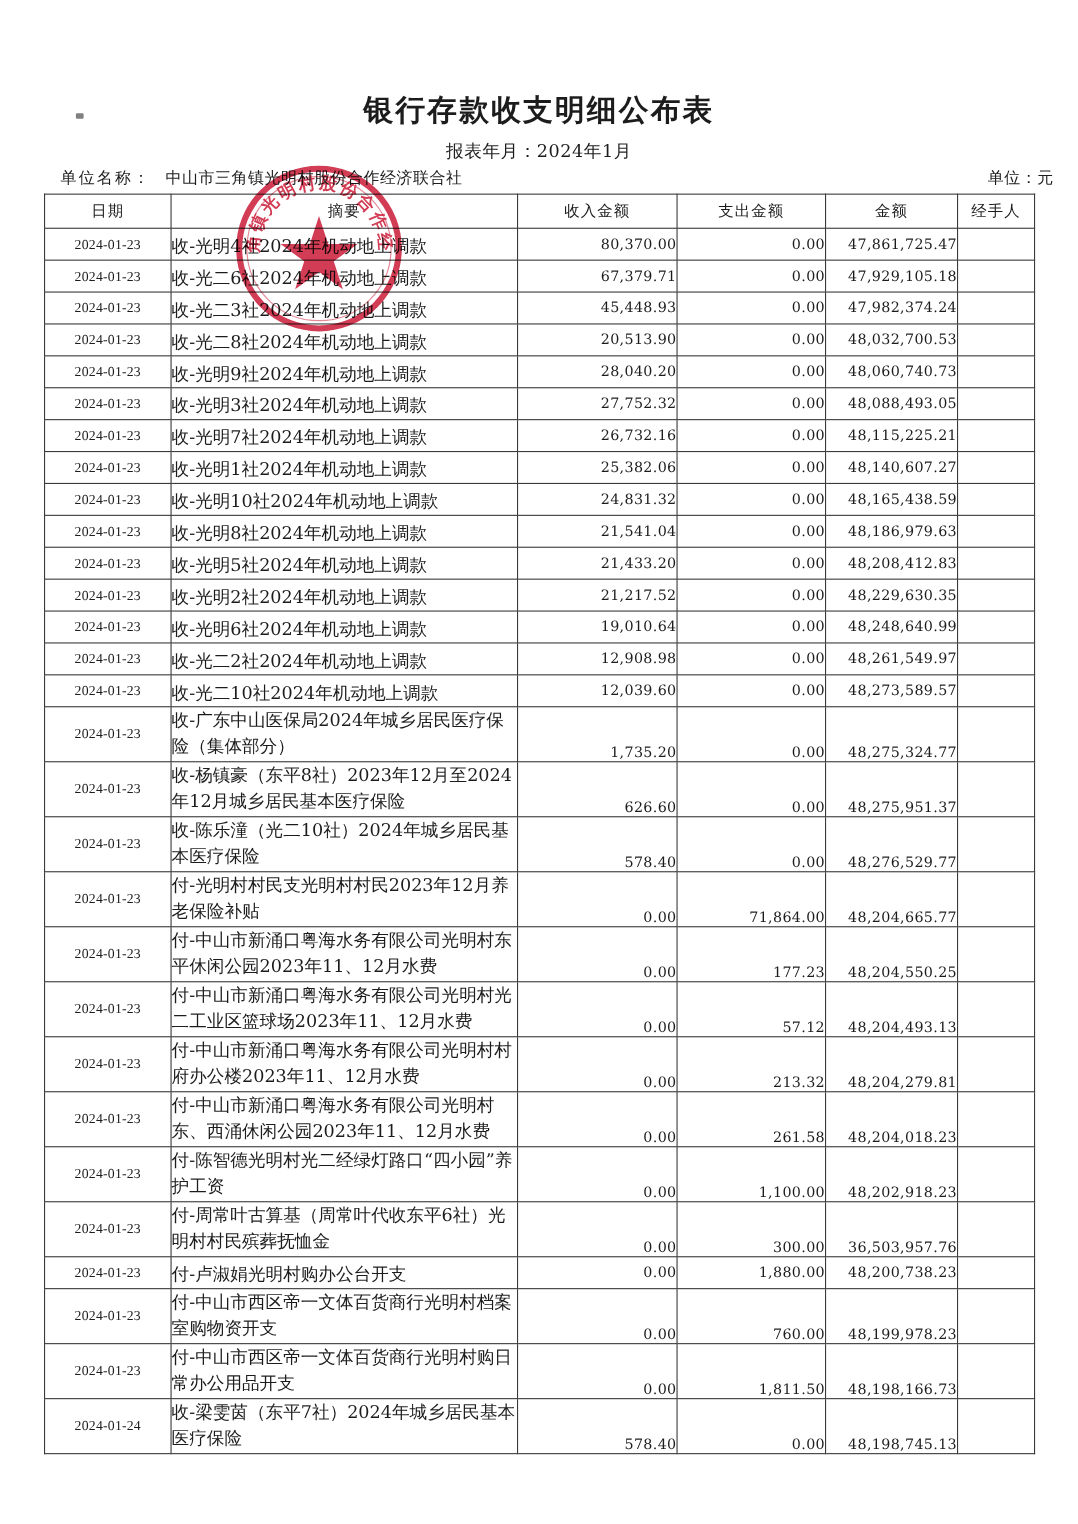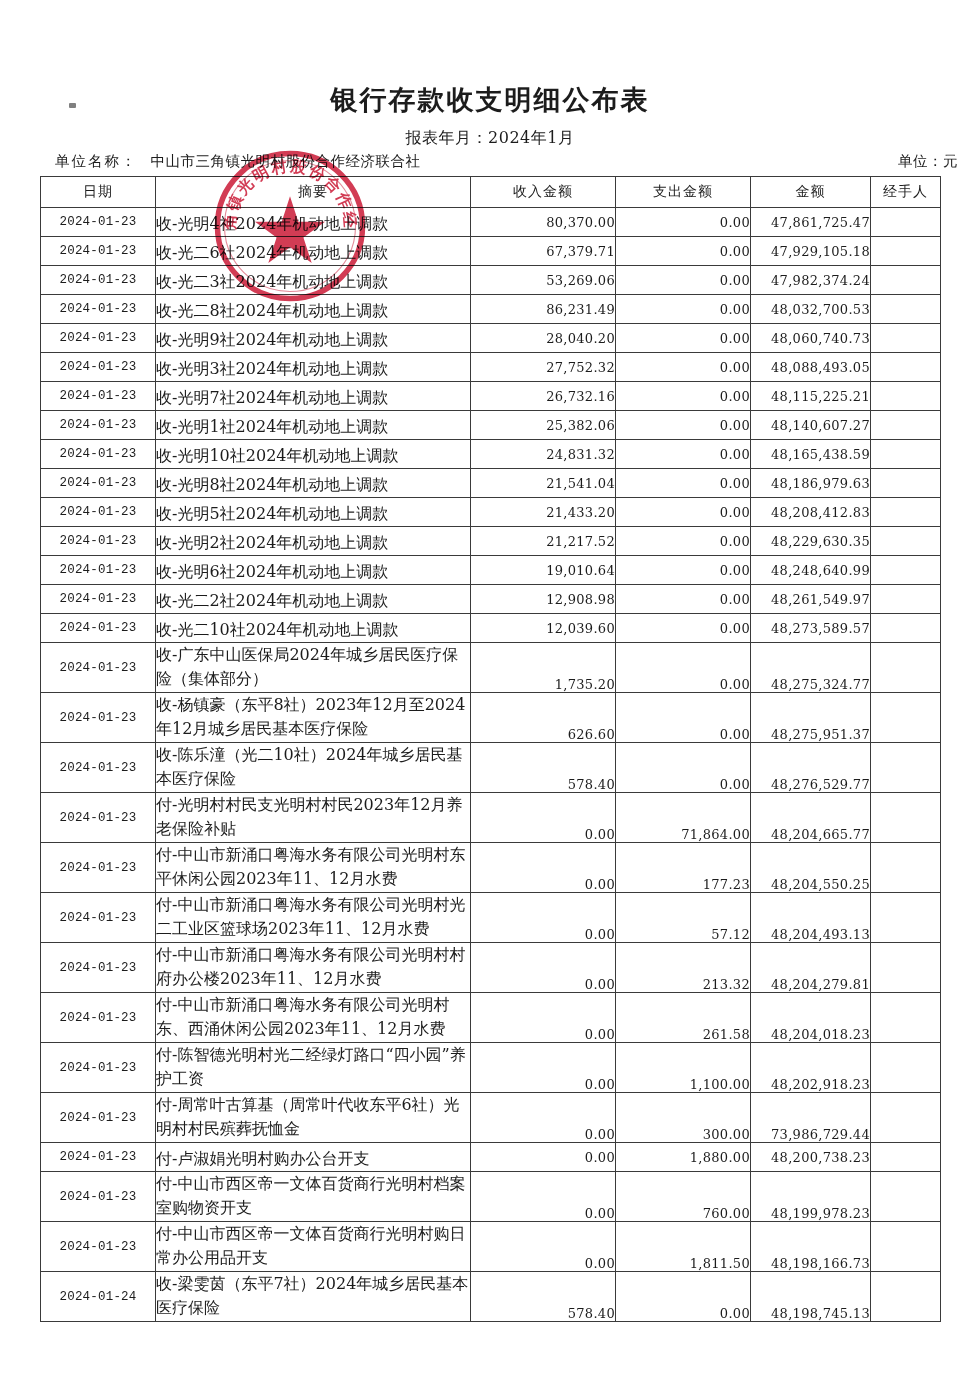--- a/index.html
+++ b/index.html
@@ -69,21 +69,21 @@
   .c-date{width:115px;}
   .c-desc{width:315px;}
   .c-in{width:145px;}
   .c-out{width:135px;}
   .c-bal{width:120px;}
   .c-hand{width:70px;}
 
   td.date{
     text-align:center;
     vertical-align:middle;
-    font-family:Liberation Mono, monospace;
+    font-family:Liberation Serif, serif;
     font-size:12.5px;
     letter-spacing:.2px;
   }
   td.desc{
     text-align:left;
     vertical-align:top;
     padding:3px 4px 3px 6px;
     line-height:1.5;
     font-size:16px;
   }
@@ -160,29 +160,29 @@
           <td class="date">2024-01-23</td>
           <td class="desc">收-光二6社2024年机动地上调款</td>
           <td class="num">67,379.71</td>
           <td class="num">0.00</td>
           <td class="num">47,929,105.18</td>
           <td class="hand"></td>
         </tr>
         <tr class="r1">
           <td class="date">2024-01-23</td>
           <td class="desc">收-光二3社2024年机动地上调款</td>
-          <td class="num">53,269.06</td>
+          <td class="num">45,448.93</td>
           <td class="num">0.00</td>
           <td class="num">47,982,374.24</td>
           <td class="hand"></td>
         </tr>
         <tr class="r1">
           <td class="date">2024-01-23</td>
           <td class="desc">收-光二8社2024年机动地上调款</td>
-          <td class="num">86,231.49</td>
+          <td class="num">20,513.90</td>
           <td class="num">0.00</td>
           <td class="num">48,032,700.53</td>
           <td class="hand"></td>
         </tr>
         <tr class="r1">
           <td class="date">2024-01-23</td>
           <td class="desc">收-光明9社2024年机动地上调款</td>
           <td class="num">28,040.20</td>
           <td class="num">0.00</td>
           <td class="num">48,060,740.73</td>
@@ -338,21 +338,21 @@
           <td class="num">0.00</td>
           <td class="num">1,100.00</td>
           <td class="num">48,202,918.23</td>
           <td class="hand"></td>
         </tr>
         <tr class="r2">
           <td class="date">2024-01-23</td>
           <td class="desc">付-周常叶古算基（周常叶代收东平6社）光明村村民殡葬抚恤金</td>
           <td class="num">0.00</td>
           <td class="num">300.00</td>
-          <td class="num">73,986,729.44</td>
+          <td class="num">36,503,957.76</td>
           <td class="hand"></td>
         </tr>
         <tr class="r1">
           <td class="date">2024-01-23</td>
           <td class="desc">付-卢淑娟光明村购办公台开支</td>
           <td class="num">0.00</td>
           <td class="num">1,880.00</td>
           <td class="num">48,200,738.23</td>
           <td class="hand"></td>
         </tr>

